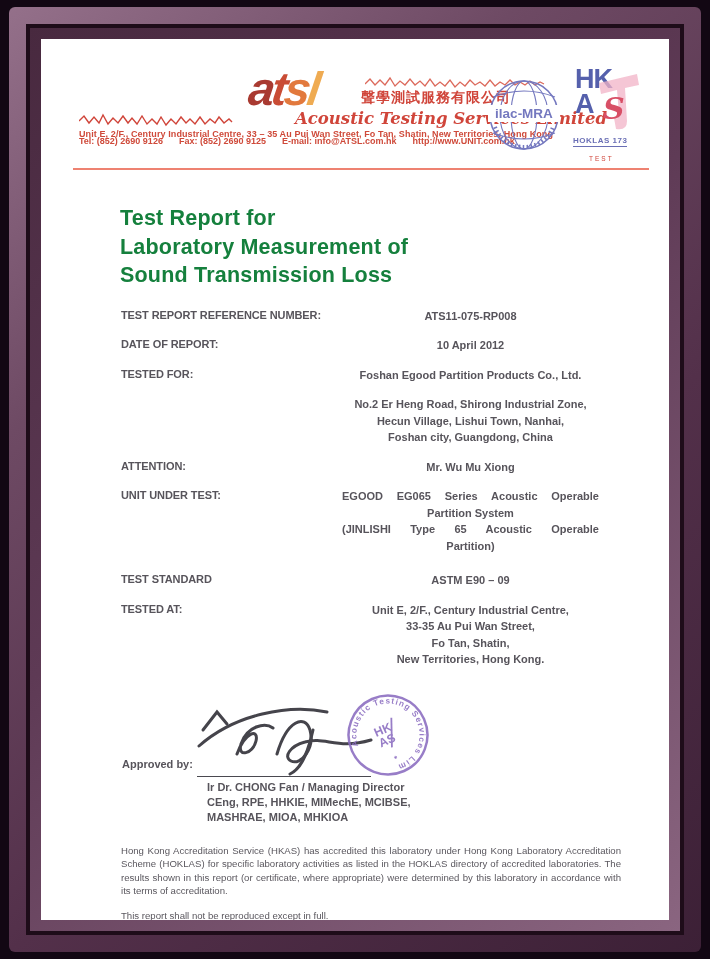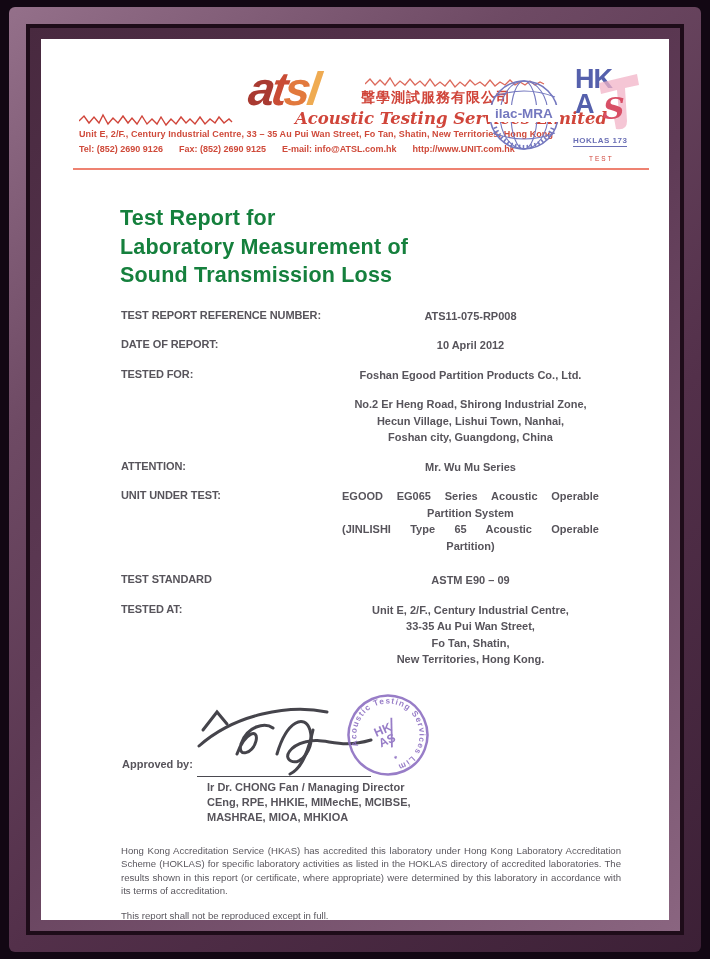--- a/index.html
+++ b/index.html
@@ -24,21 +24,21 @@
   .wave-left  { left:6px;  top:48px; }
   .wave-right { left:292px; top:12px; }
   .logo-word { position:absolute; left:176px; top:2px; font-size:47px; font-weight:900;
                font-style:italic; letter-spacing:-3px; transform:skewX(-8deg); line-height:1; }
   .cjk-name { position:absolute; left:288px; top:26px; font-size:14px; font-weight:bold;
               color:#d0453a; letter-spacing:1px; white-space:nowrap; }
   .script-name { position:absolute; left:222px; top:46px; font-family:"DejaVu Serif", serif;
                  font-style:italic; font-weight:bold; font-size:16.5px; color:#d0453a; white-space:nowrap; }
   .hq-address { position:absolute; left:6px; top:66px; font-size:9px; font-weight:bold;
                 color:#cf4a3a; letter-spacing:.1px; white-space:nowrap; }
-  .hq-contacts { position:absolute; left:6px; top:81px; font-size:9px; font-weight:bold;
+  .hq-contacts { position:absolute; left:6px; top:73px; font-size:9px; font-weight:bold;
                  color:#cf4a3a; display:flex; gap:16px; white-space:nowrap; }
   .ilac-seal { position:absolute; left:414px; top:8px; }
   .hkas-mark { position:absolute; left:496px; top:4px; width:86px; text-align:left; }
   .hkas-rows { position:relative; width:70px; height:62px; margin-left:6px; }
   .hkas-blue { font-weight:900; font-size:27px; line-height:.92; color:#5560ac; letter-spacing:-1px; }
   .hkas-s { font-family:"DejaVu Serif", serif; font-style:italic; font-weight:bold;
             font-size:30px; color:#d84f66; position:absolute; left:28px; top:24px; }
   .hkas-pink { position:absolute; left:22px; top:2px; width:44px; height:64px; opacity:.75; }
   .hoklas { margin-left:4px; font-size:8px; font-weight:bold; color:#6a6fb5;
             border-bottom:1.5px solid #6a6fb5; display:inline-block; padding-bottom:1px;
@@ -161,21 +161,21 @@
                 <div class="field-label"></div>
                 <div class="field-value">
                   <div class="value-line">No.2 Er Heng Road, Shirong Industrial Zone,</div>
                   <div class="value-line">Hecun Village, Lishui Town, Nanhai,</div>
                   <div class="value-line">Foshan city, Guangdong, China</div>
                 </div>
               </div>
               <div class="field-row" data-field="attention">
                 <div class="field-label">ATTENTION:</div>
                 <div class="field-value">
-                  <div class="value-line">Mr. Wu Mu Series</div>
+                  <div class="value-line">Mr. Wu Mu Xiong</div>
                 </div>
               </div>
               <div class="field-row" data-field="unit-under-test">
                 <div class="field-label">UNIT UNDER TEST:</div>
                 <div class="field-value">
                   <div class="value-line jline">EGOOD EG065 Series Acoustic Operable</div>
                   <div class="value-line">Partition System</div>
                   <div class="value-line jline">(JINLISHI Type 65 Acoustic Operable</div>
                   <div class="value-line">Partition)</div>
                 </div>

